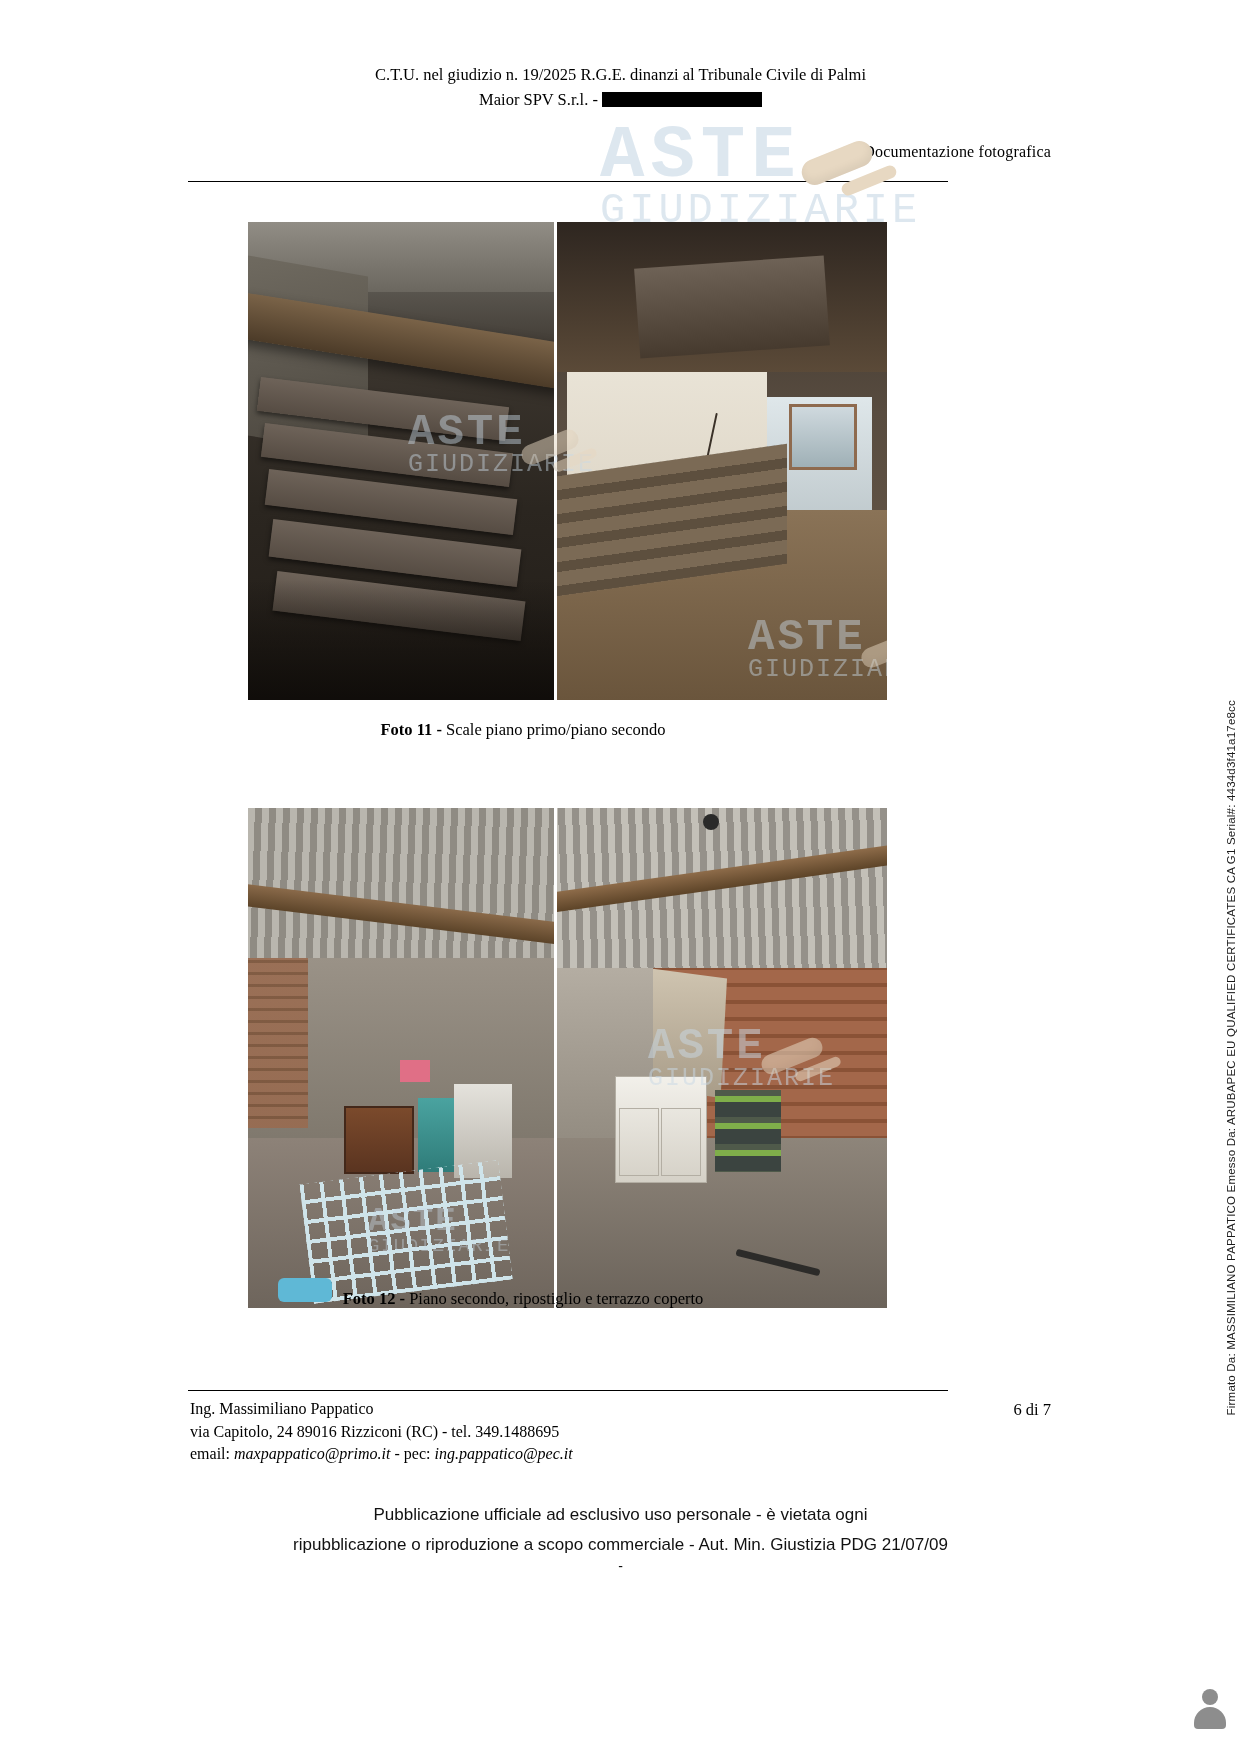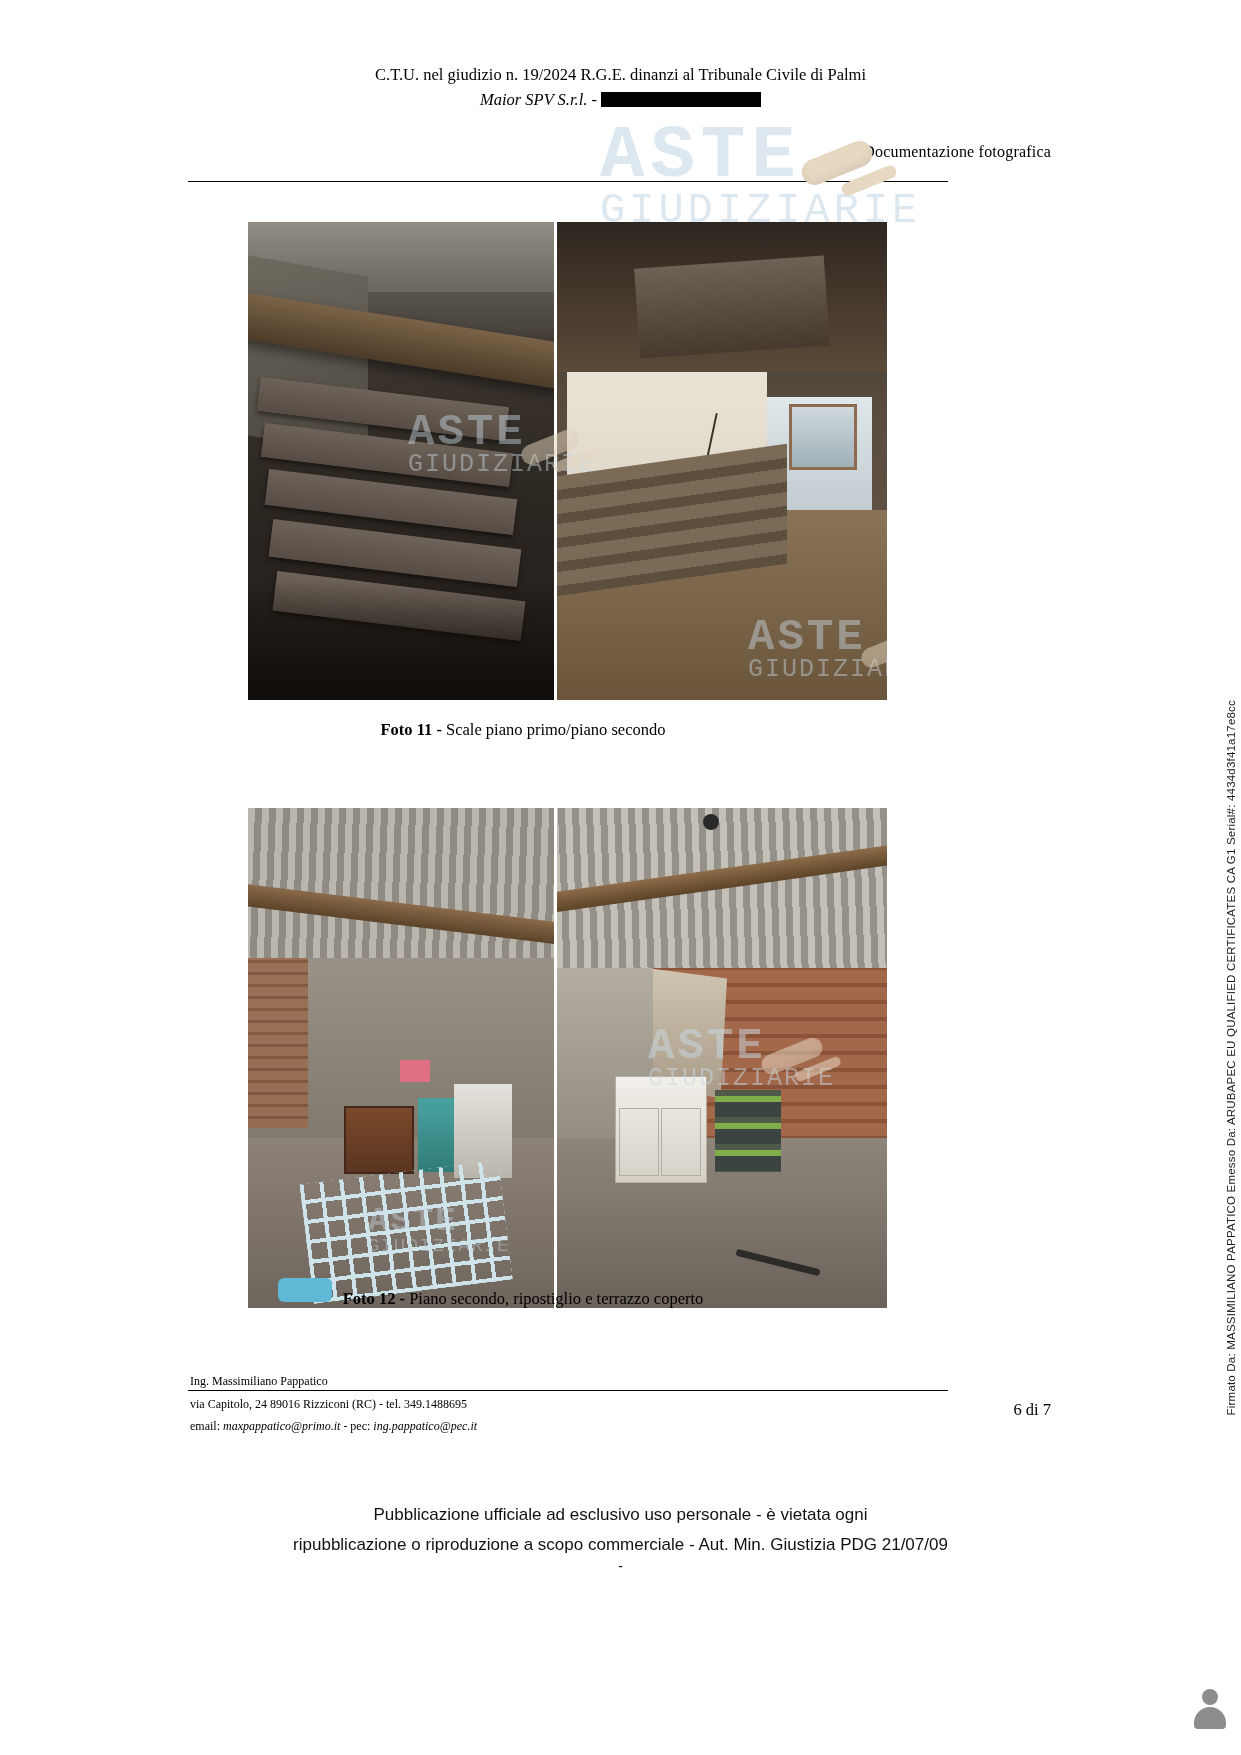--- a/index.html
+++ b/index.html
@@ -30,21 +30,20 @@
     position: absolute;
     left: 0;
     top: 62px;
     width: 1241px;
     text-align: center;
     font-size: 16.5px;
     line-height: 25px;
   }
   .header .line2 {
     display: block;
-    font-style: italic;
   }
   .redaction {
     display: inline-block;
     width: 160px;
     height: 15px;
     background: #000;
     vertical-align: middle;
     position: relative;
     top: -2px;
     margin-left: 4px;
@@ -349,22 +348,22 @@
     position: absolute;
     left: 188px;
     top: 1390px;
     width: 760px;
     height: 0;
     border-top: 1px solid #000;
   }
   .footer-left {
     position: absolute;
     left: 190px;
-    top: 1370px;
-    font-size: 12px;
+    top: 1398px;
+    font-size: 16px;
     line-height: 22.5px;
   }
   .footer-left .email i { font-style: italic; }
   .page-num {
     position: absolute;
     right: 190px;
     top: 1400px;
     font-size: 16.5px;
     margin-left: 23px;
   }
@@ -420,21 +419,21 @@
     position: absolute; left: 1px; top: 18px; width: 32px; height: 22px;
     background: #8d8d8d; border-radius: 16px 16px 4px 4px;
   }
 </style>
 </head>
 <body>
 
 <div class="page">
 
   <div class="header">
-    <div>C.T.U. nel giudizio n. 19/2024 R.G.E. dinanzi al Tribunale Civile di Palmi</div>
+    <div>C.T.U. nel giudizio n. 19/2025 R.G.E. dinanzi al Tribunale Civile di Palmi</div>
     <div class="line2">
       <span>Maior SPV S.r.l. -</span><span class="redaction"></span>
     </div>
   </div>
 
   <div class="doc-label">Documentazione fotografica</div>
   <div class="rule-top"></div>
 
   <div class="wm" style="left:600px; top:122px;">
     <span class="l1">ASTE</span>

